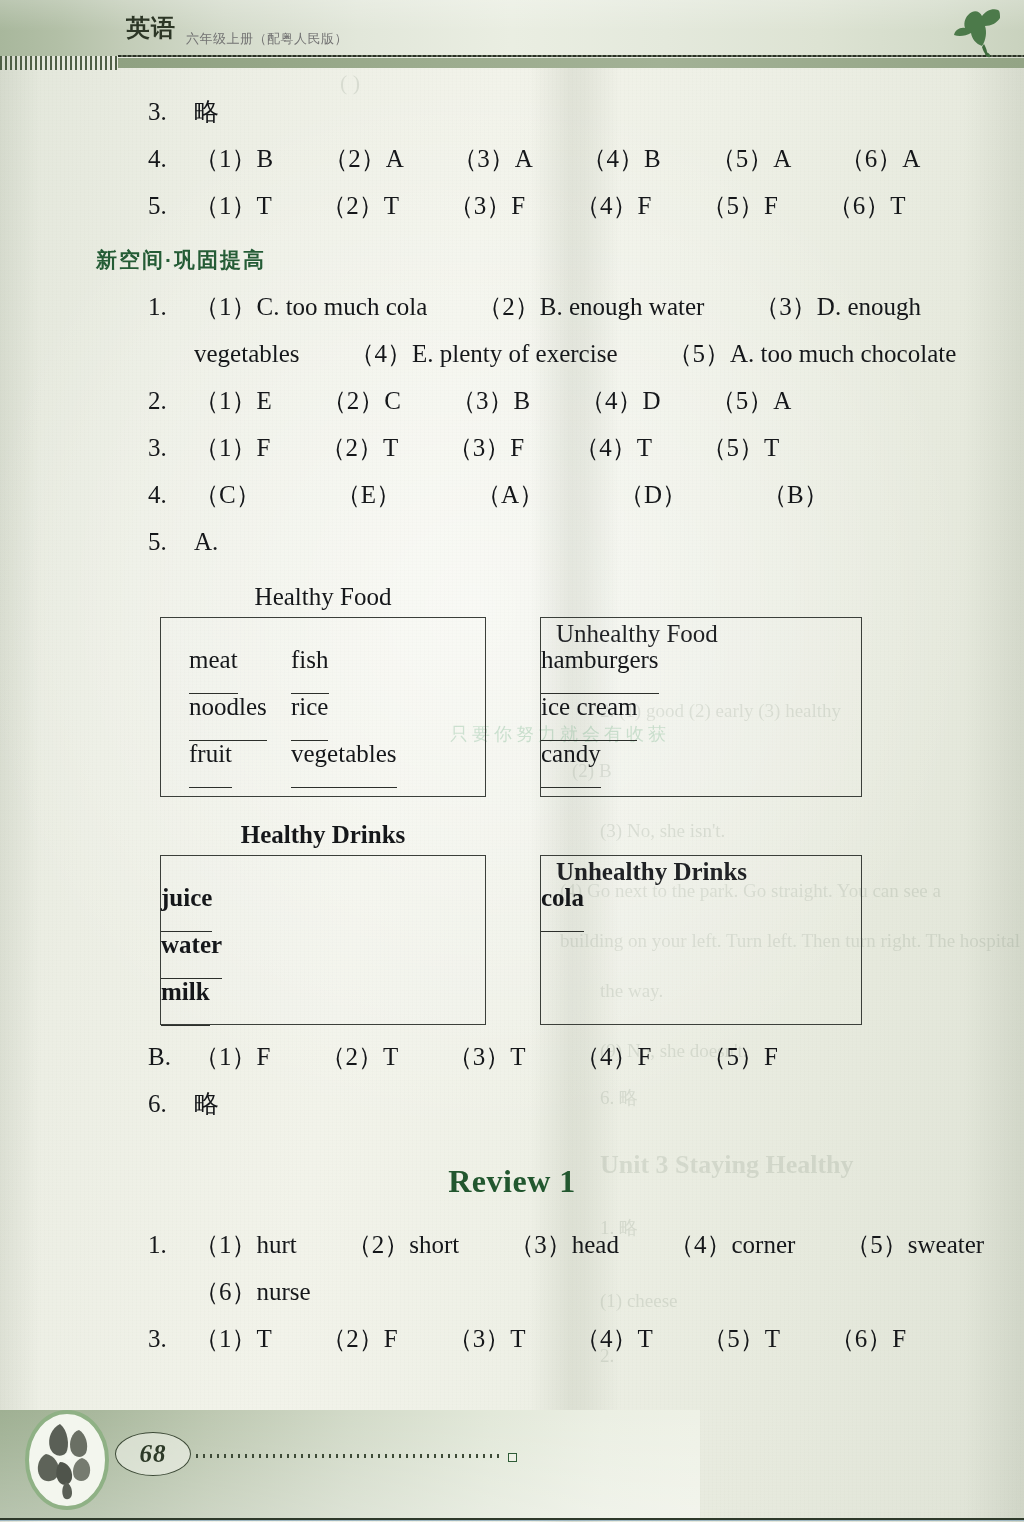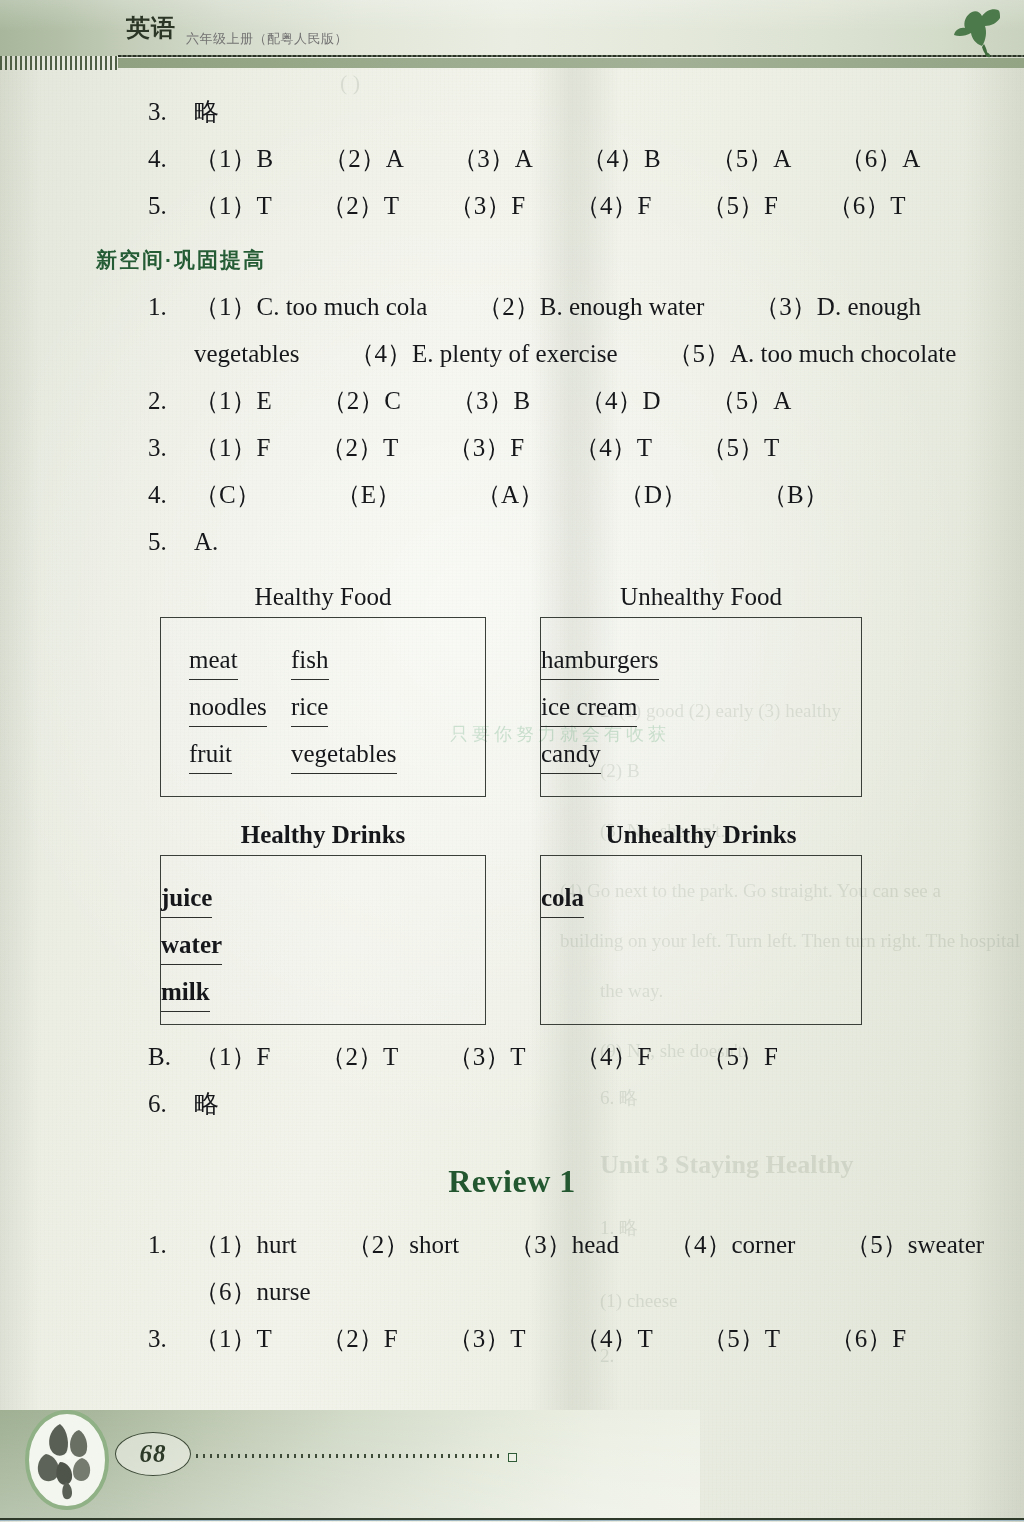--- a/index.html
+++ b/index.html
@@ -187,21 +187,21 @@
     height: 40px;
   }
   .sort-cap {
     position: absolute;
     font-family: "Liberation Serif", serif;
     font-size: 25px;
     color: #15171a;
     line-height: 40px;
   }
   .cap-left  { left: 160px; width: 326px; text-align: center; }
-  .cap-right { left: 540px; width: 322px; text-align: center; }
+  .cap-right { left: 556px; width: 322px; text-align: left; margin-top: 37px; }
 
   .boxrow {
     position: relative;
     width: 1024px;
   }
   .wbox {
     position: absolute;
     border: 1.6px solid #3b3f3a;
     background: rgba(255,255,255,0.05);
     box-sizing: border-box;
@@ -216,21 +216,21 @@
   .wline {
     display: block;
     height: 47px;
     white-space: nowrap;
   }
   .w {
     font-family: "Liberation Serif", serif;
     font-size: 25px;
     color: #15171a;
     border-bottom: 1.5px solid #2c2f2b;
-    padding-bottom: 4px;
+    padding-bottom: 18px;
     display: inline-block;
     line-height: 31px;
   }
   .wcolA { display: inline-block; width: 130px; padding-left: 28px; box-sizing: border-box; }
   .wcolB { display: inline-block; width: 170px; box-sizing: border-box; }
   .wcenter { display: block; }
 
   
   .review-head {
     width: 1024px;
@@ -352,21 +352,21 @@
 </head>
 <body>
 
 <div class="page"></div>
 <div class="paper-noise"></div>
 <div class="spine"></div>
 <div class="edge-shade-right"></div>
 <div class="edge-shade-left"></div>
 
 <div class="ghost" style="left:600px; top:700px;">2. (1) good (2) early (3) healthy</div>
-<div class="ghost" style="left:600px; top:760px;text-align:right;">(2) B</div>
+<div class="ghost" style="left:572px; top:760px;text-align:right;">(2) B</div>
 <div class="ghost" style="left:600px; top:820px;">(3) No, she isn't.</div>
 <div class="ghost" style="left:560px; top:880px;">(4) Go next to the park. Go straight. You can see a</div>
 <div class="ghost" style="left:560px; top:930px;">building on your left. Turn left. Then turn right. The hospital is next to</div>
 <div class="ghost" style="left:600px; top:980px;">the way.</div>
 <div class="ghost" style="left:600px; top:1040px;">(9) No, she doesn't.</div>
 <div class="ghost" style="left:600px; top:1085px;">6. 略</div>
 <div class="ghost" style="left:600px; top:1150px; font-size:26px; font-weight:bold;">Unit 3  Staying Healthy</div>
 <div class="ghost" style="left:600px; top:1215px;">1. 略</div>
 <div class="ghost" style="left:600px; top:1290px;">(1) cheese</div>
 <div class="ghost" style="left:600px; top:1345px;">2.</div>

